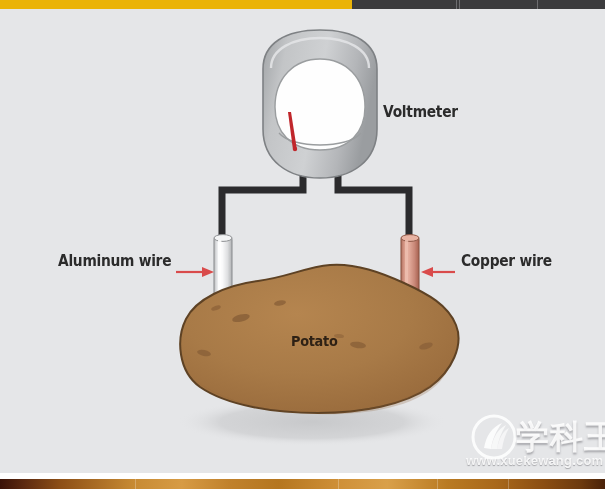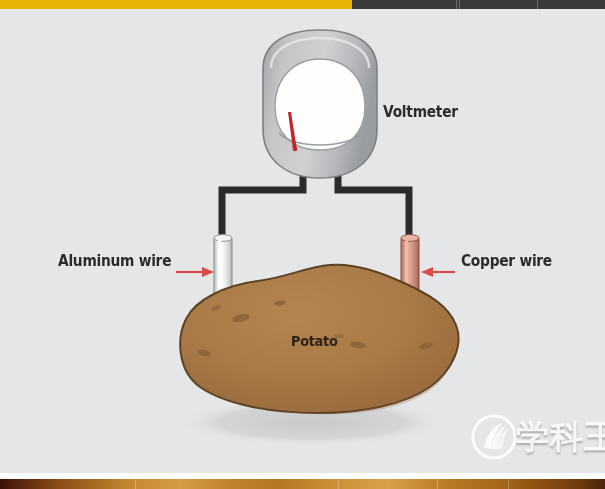--- a/index.html
+++ b/index.html
@@ -288,20 +288,21 @@
     <div class="label" id="label-potato">Potato</div>
 
 
     <svg id="xkw-logo" viewBox="0 0 135 56" xmlns="http://www.w3.org/2000/svg">
       <circle cx="26" cy="23" r="21" fill="none" stroke="rgba(255,255,255,0.85)" stroke-width="3"></circle>
       <path d="M16,34 C18,22 24,13 34,9 C28,17 24,26 23,35 Z" fill="rgba(255,255,255,0.85)"></path>
       <path d="M23,35 C25,23 30,15 38,11 C33,19 30,27 29,35 Z" fill="rgba(255,255,255,0.7)"></path>
       <path d="M29,35 C31,24 35,17 41,14 C37,21 35,28 34,35 Z" fill="rgba(255,255,255,0.6)"></path>
     </svg>
     <div id="xkw-cn">学科王</div>
+    <div id="xkw-url">www.xuekewang.com</div>
 
   </div>
 
   <div id="white-gap"></div>
   <div id="wood-strip">
     <div class="wood-line" style="left:135px"></div>
     <div class="wood-line" style="left:338px"></div>
     <div class="wood-line" style="left:437px"></div>
     <div class="wood-line" style="left:508px"></div>
   </div>

